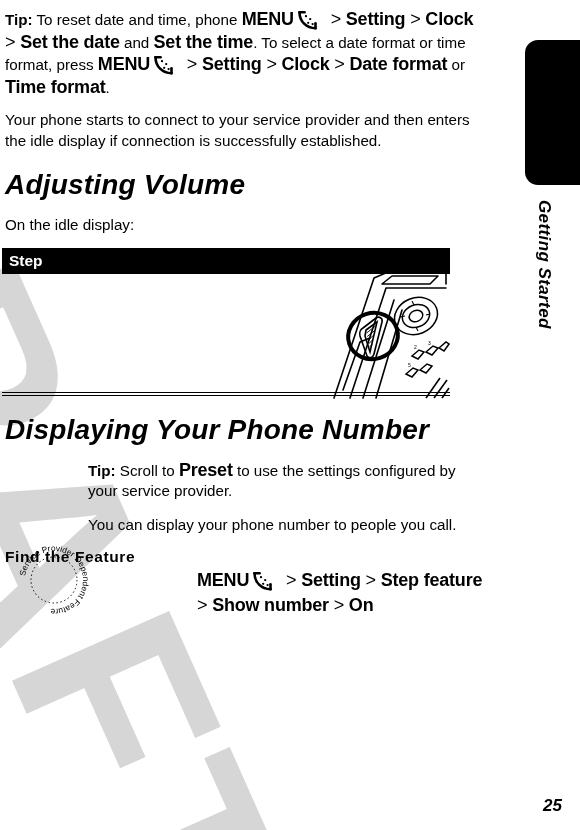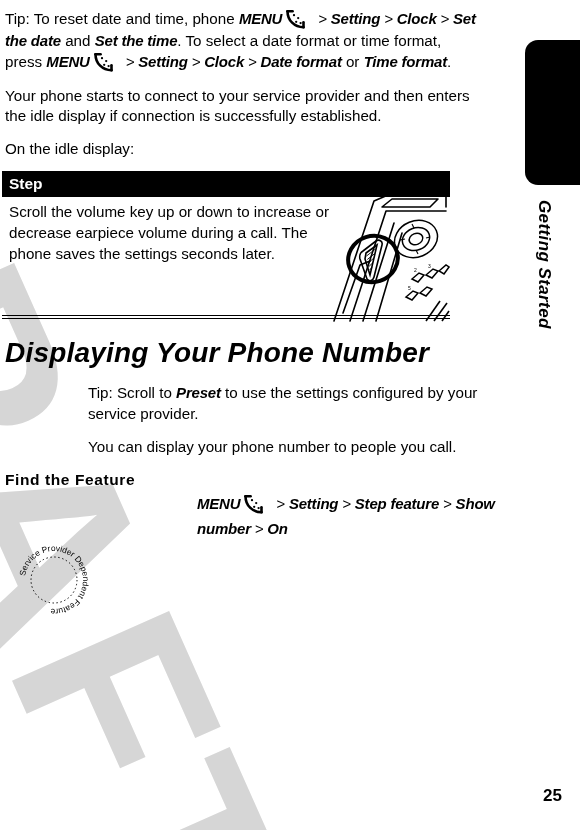--- a/index.html
+++ b/index.html
@@ -60,25 +60,24 @@
     padding: 0 18px 0 5px;
     text-align: left;
   }
   .para.first { padding-top: 9px; }
 
   
   .ui {
     font-family: "Liberation Sans Narrow", "Liberation Sans", sans-serif;
     font-weight: bold;
     font-stretch: condensed;
-    font-size: 15px;
+    font-size: 18px;
     letter-spacing: -0.2px;
-    font-style: italic;
-  }
-  .lbl { font-weight: normal; }
+  }
+  .lbl { font-weight: bold; }
   .sep { font-weight: normal; }
 
   
   .menukey {
     display: inline-block;
     vertical-align: -7px;
     width: 30px;
     height: 22px;
     margin: 0 1px;
   }
@@ -217,24 +216,25 @@
     font-weight: bold;
     font-size: 17px;
     letter-spacing: 0.4px;
     white-space: nowrap;
     writing-mode: vertical-rl;
     text-orientation: mixed;
   }
   #page-number {
     position: absolute;
     right: 18px;
-    bottom: 24px;
+    bottom: 14px;
     font-size: 17px;
     font-weight: bold;
     z-index: 5;
+    font-style: italic;
   }
 </style>
 </head>
 <body>
 
 <div id="watermark">
   <div class="wm-text">DRAFT</div>
 </div>
 
 <div id="content">
@@ -254,28 +254,28 @@
           <path d="M4.5 2.2 L9.6 2.2" fill="none" stroke="#000" stroke-width="2.6" stroke-linecap="round"></path>
           <circle cx="11" cy="6.2" r="1.15" fill="#000"></circle>
           <circle cx="15.2" cy="9.1" r="1.15" fill="#000"></circle>
           <circle cx="13.2" cy="12.8" r="1.15" fill="#000"></circle>
           <circle cx="17.6" cy="14.1" r="1.15" fill="#000"></circle>
         </svg></span><span class="ui sep"> &gt; </span><span class="ui">Setting</span><span class="ui sep"> &gt; </span><span class="ui">Clock</span><span class="ui sep"> &gt; </span><span class="ui">Date format</span><span> or </span><span class="ui">Time format</span><span>.</span>
   </p>
 
   <p class="para">Your phone starts to connect to your service provider and then enters the idle display if connection is successfully established.</p>
 
+  <h2 class="section">Adjusting Volume</h2>
 
   <p class="para">On the idle display:</p>
 
   <div id="step-table">
     <div class="tbl-rule-top"></div>
     <div class="tbl-head">Step</div>
     <div class="tbl-body">
-      <div class="cell-text">Scroll the volume key up or down to increase or decrease earpiece volume during a call. The phone saves the settings seconds later.</div>
 
       <div id="phone-art">
         <svg viewBox="0 0 120 130" width="120" height="130" aria-hidden="true">
           <g fill="none" stroke="#000" stroke-width="1.6" stroke-linejoin="round" stroke-linecap="round">
 
             <path d="M4 128 L44 8 L58 2 L116 2 L116 14"></path>
             <path d="M20 128 L56 18 L116 18"></path>
             <path d="M13 120 L30 72 L40 68"></path>
             <path d="M48 2 L52 2"></path>
 

